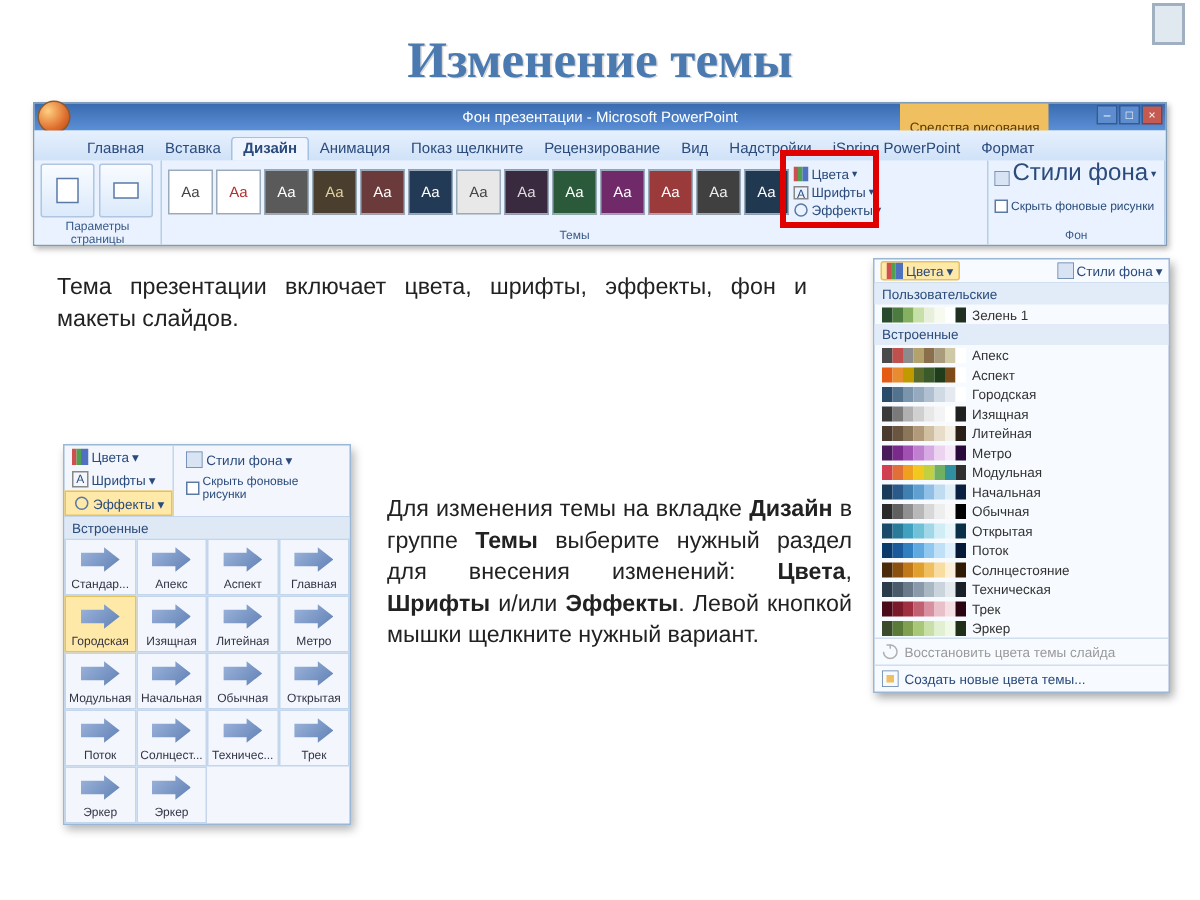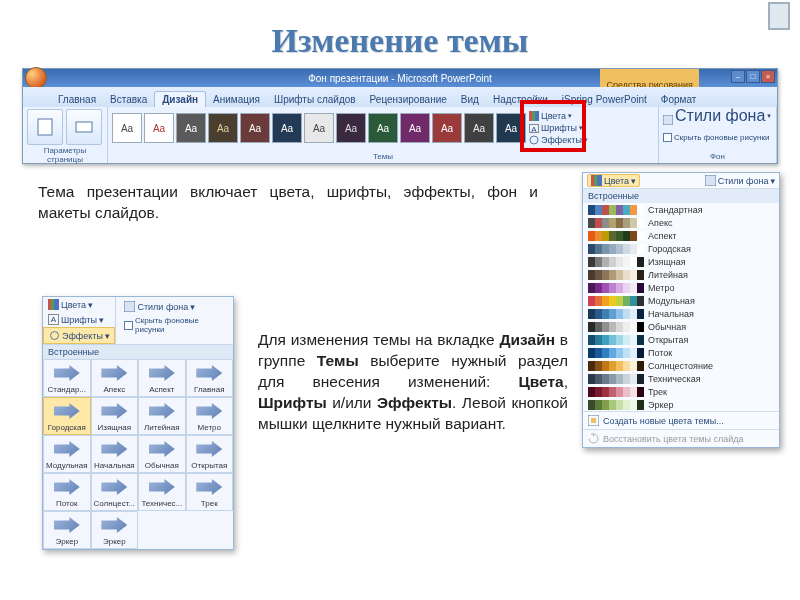--- a/index.html
+++ b/index.html
@@ -177,21 +177,21 @@
       <span class="winbtn">–</span>
       <span class="winbtn">□</span>
       <span class="winbtn close">×</span>
     </span>
   </div>
   <div class="tabs" id="tabs">
       <span class="tab">Главная</span>
       <span class="tab">Вставка</span>
       <span class="tab active">Дизайн</span>
       <span class="tab">Анимация</span>
-      <span class="tab">Шрифты слайдов</span>
+      <span class="tab">Показ щелкните</span>
       <span class="tab">Рецензирование</span>
       <span class="tab">Вид</span>
       <span class="tab">Надстройки</span>
       <span class="tab">iSpring PowerPoint</span>
       <span class="tab">Формат</span>
     </div>
   <div class="ribbon-body">
     <div class="group pgparams">
       <div class="bigbtn-row">
         <div class="bigbtn">
@@ -376,35 +376,38 @@
   <div class="cp-top">
     <span class="btn sel"><span class="tiny-icon"><svg width="11" height="11">
             <rect width="3" height="11" fill="#d05050"></rect>
             <rect x="3" width="3" height="11" fill="#50a050"></rect>
             <rect x="6" width="5" height="11" fill="#5070c0"></rect>
           </svg></span><span>Цвета</span> ▾</span>
     <span class="btn"><span class="tiny-icon"><svg width="11" height="11">
             <rect width="11" height="11" fill="#d8e4f4" stroke="#5a7aa5"></rect>
           </svg></span><span>Стили фона</span> ▾</span>
   </div>
+  <div class="cp-head">Пользовательские</div>
+  <div id="cp-custom">
+      <div class="cp-row">
+        <div class="swatch-strip">
+          <div class="sw" style="background: rgb(40, 74, 45);"></div>
+          <div class="sw" style="background: rgb(77, 122, 62);"></div>
+          <div class="sw" style="background: rgb(132, 176, 96);"></div>
+          <div class="sw" style="background: rgb(199, 224, 168);"></div>
+          <div class="sw" style="background: rgb(232, 240, 220);"></div>
+          <div class="sw" style="background: rgb(247, 250, 239);"></div>
+          <div class="sw" style="background: rgb(255, 255, 255);"></div>
+          <div class="sw" style="background: rgb(32, 48, 32);"></div>
+        </div>
+        <div class="cp-label">Зелень 1</div>
+      </div>
+    </div>
   <div class="cp-head">Встроенные</div>
   <div id="cp-builtin">
-      <div class="cp-row">
-        <div class="swatch-strip">
-          <div class="sw" style="background: rgb(31, 73, 125);"></div>
-          <div class="sw" style="background: rgb(79, 129, 189);"></div>
-          <div class="sw" style="background: rgb(192, 80, 77);"></div>
-          <div class="sw" style="background: rgb(155, 187, 89);"></div>
-          <div class="sw" style="background: rgb(128, 100, 162);"></div>
-          <div class="sw" style="background: rgb(75, 172, 198);"></div>
-          <div class="sw" style="background: rgb(247, 150, 70);"></div>
-          <div class="sw" style="background: rgb(255, 255, 255);"></div>
-        </div>
-        <div class="cp-label">Стандартная</div>
-      </div>
       <div class="cp-row">
         <div class="swatch-strip">
           <div class="sw" style="background: rgb(74, 74, 74);"></div>
           <div class="sw" style="background: rgb(192, 80, 77);"></div>
           <div class="sw" style="background: rgb(140, 140, 140);"></div>
           <div class="sw" style="background: rgb(179, 162, 107);"></div>
           <div class="sw" style="background: rgb(138, 111, 77);"></div>
           <div class="sw" style="background: rgb(168, 156, 124);"></div>
           <div class="sw" style="background: rgb(208, 201, 165);"></div>
           <div class="sw" style="background: rgb(255, 255, 255);"></div>
@@ -587,27 +590,27 @@
           <div class="sw" style="background: rgb(128, 160, 80);"></div>
           <div class="sw" style="background: rgb(168, 200, 120);"></div>
           <div class="sw" style="background: rgb(200, 224, 168);"></div>
           <div class="sw" style="background: rgb(224, 240, 208);"></div>
           <div class="sw" style="background: rgb(240, 248, 232);"></div>
           <div class="sw" style="background: rgb(32, 48, 24);"></div>
         </div>
         <div class="cp-label">Эркер</div>
       </div>
     </div>
+  <div class="cp-footer" style="color:#9a9a9a;">
+    <span class="tiny-icon"><svg width="11" height="11">
+          <path d="M5.5 1 A4.5 4.5 0 1 1 1 5.5" fill="none" stroke="#b0b0b0"></path>
+          <path d="M3 1 L5.5 1 L5.5 3.5" fill="none" stroke="#b0b0b0"></path>
+        </svg></span>
+    <span>Восстановить цвета темы слайда</span>
+  </div>
   <div class="cp-footer">
     <span class="tiny-icon"><svg width="11" height="11">
           <rect width="11" height="11" fill="none" stroke="#5a7aa5"></rect>
           <rect x="3" y="3" width="5" height="5" fill="#f0c060"></rect>
         </svg></span>
     <span>Создать новые цвета темы...</span>
   </div>
-  <div class="cp-footer" style="color:#9a9a9a;">
-    <span class="tiny-icon"><svg width="11" height="11">
-          <path d="M5.5 1 A4.5 4.5 0 1 1 1 5.5" fill="none" stroke="#b0b0b0"></path>
-          <path d="M3 1 L5.5 1 L5.5 3.5" fill="none" stroke="#b0b0b0"></path>
-        </svg></span>
-    <span>Восстановить цвета темы слайда</span>
-  </div>
 </div>
 
 </body></html>

